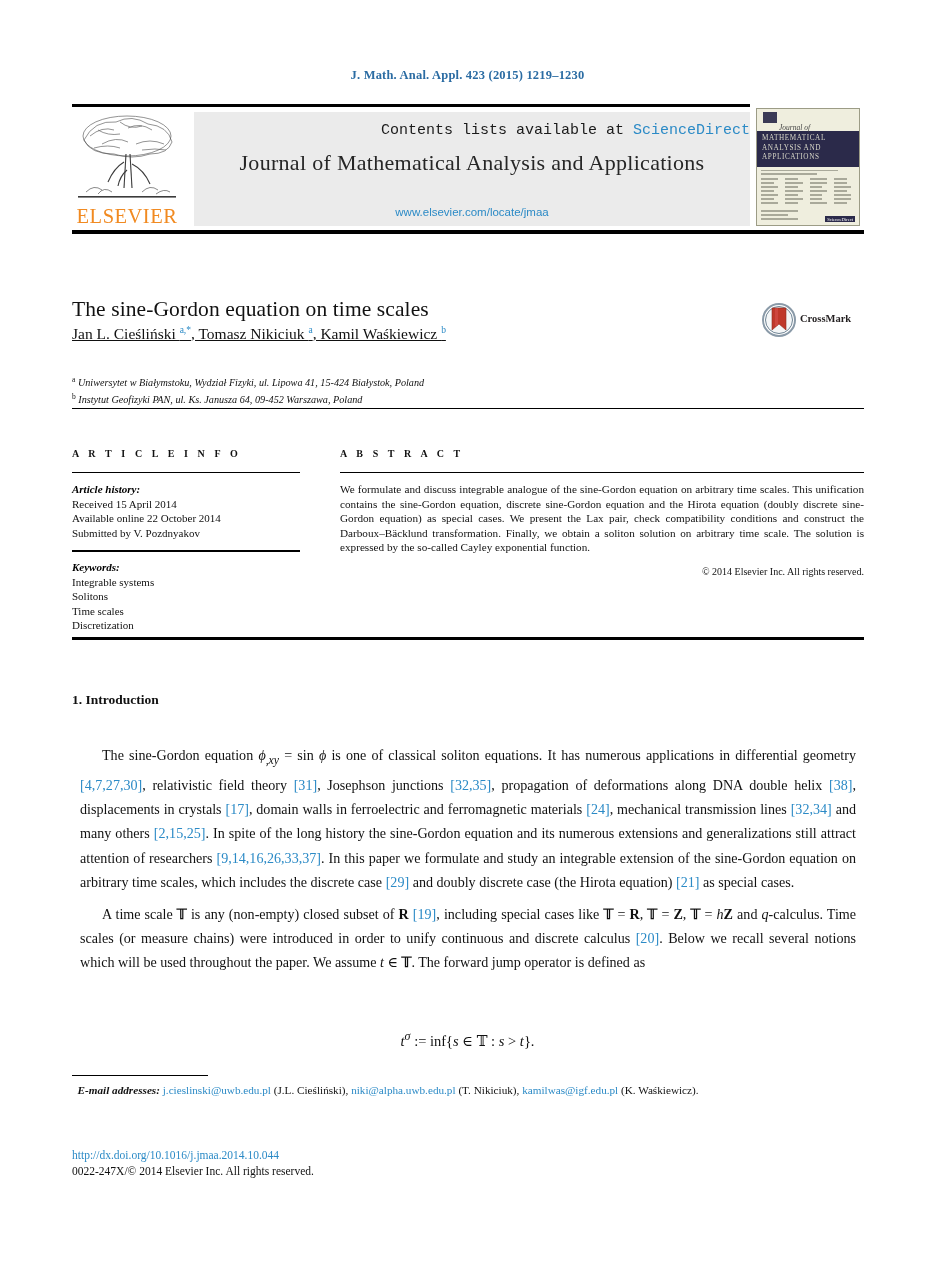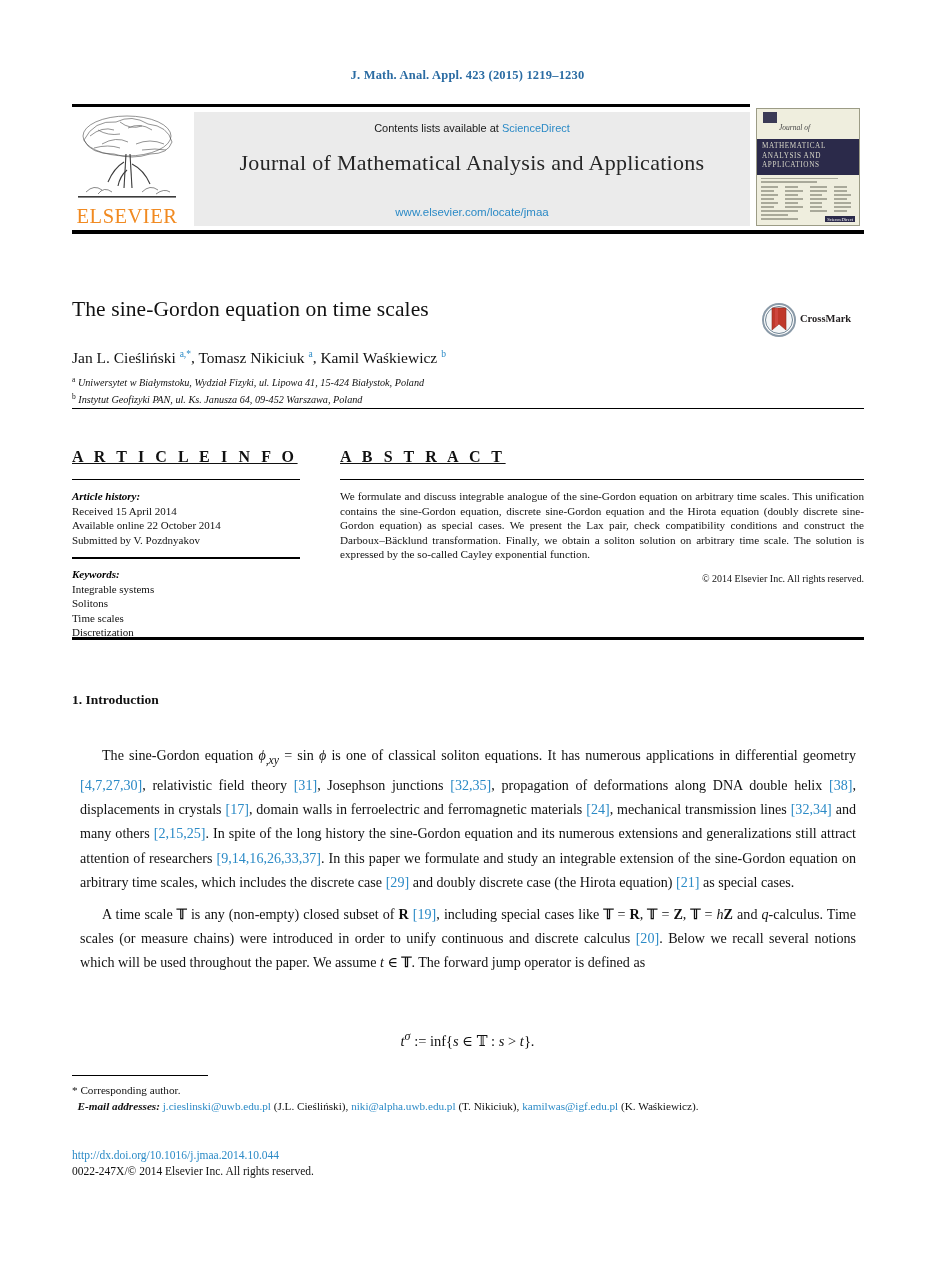--- a/index.html
+++ b/index.html
@@ -71,24 +71,24 @@
     position: absolute;
     top: 8px;
     left: 122px;
     width: 556px;
     height: 114px;
     background: #ebebeb;
   }
   .band-top {
     position: absolute;
     top: 10px; left: 0; right: 0;
-    text-align: center;
-    font-size: 11px;
+    text-align: right;
+    font-size: 15px;
     color: #1a1a1a;
-    font-family: Liberation Sans, sans-serif;
+    font-family: Liberation Mono, monospace;
   }
   .band-top a { color: #2b8ac6; text-decoration: none; }
   .band-title {
     position: absolute;
     top: 38px; left: 0; right: 0;
     text-align: center;
     font-size: 22px;
     color: #262626;
     font-family: "Liberation Serif", serif;
     letter-spacing: .3px;
@@ -108,21 +108,21 @@
     top: 4px;
     left: 684px;
     width: 104px;
     height: 118px;
     border: 1px solid #9c9c86;
     background: #efeede;
     box-sizing: border-box;
     overflow: hidden;
   }
   .cover-top {
-    height: 30px; position: relative;
+    height: 22px; position: relative;
   }
   .cover-elsevier {
     position: absolute;
     top: 3px; left: 6px;
     width: 14px; height: 11px;
     background: #3a3a55;
   }
   .cover-journalof {
     position: absolute;
     top: 14px; left: 22px;
@@ -205,25 +205,26 @@
     position: absolute;
     left: 38px;
     top: 10px;
     font-size: 10.5px;
     font-weight: bold;
     color: #231f20;
     font-family: "Liberation Serif", serif;
   }
   .authors {
     position: absolute;
-    top: 349px;
+    top: 325px;
     left: 72px;
     width: 700px;
     font-size: 15.5px;
     color: #111;
+    text-decoration: underline;
   }
   .authors sup { font-size: 9.5px; color: #2b8ac6; }
   .affils {
     position: absolute;
     top: 373px;
     left: 72px;
     width: 720px;
     font-size: 10.2px;
     font-style: italic;
     line-height: 13.5px;
@@ -253,26 +254,25 @@
     top: 0;
     width: 228px;
   }
   .col-abs {
     position: absolute;
     left: 268px;
     top: 0;
     width: 524px;
   }
   .sec-head {
-    font-size: 16px;
+    font-size: 10px;
     font-weight: bold;
     letter-spacing: 3.6px;
     font-family: "Liberation Serif", serif;
     color: #111;
-    text-decoration: underline;
   }
   .hr-thin {
     height: 1px;
     background: #000;
     margin-top: 13px;
     margin-bottom: 9px;
   }
   .hr-thin2 {
     height: 2px;
     background: #000;
@@ -550,21 +550,20 @@
 
   <div class="body">
     <p>The sine-Gordon equation <i>ϕ<sub>,xy</sub></i> = sin <i>ϕ</i> is one of classical soliton equations. It has numerous applications in differential geometry <span class="ref">[4,7,27,30]</span>, relativistic field theory <span class="ref">[31]</span>, Josephson junctions <span class="ref">[32,35]</span>, propagation of deformations along DNA double helix <span class="ref">[38]</span>, displacements in crystals <span class="ref">[17]</span>, domain walls in ferroelectric and ferromagnetic materials <span class="ref">[24]</span>, mechanical transmission lines <span class="ref">[32,34]</span> and many others <span class="ref">[2,15,25]</span>. In spite of the long history the sine-Gordon equation and its numerous extensions and generalizations still attract attention of researchers <span class="ref">[9,14,16,26,33,37]</span>. In this paper we formulate and study an integrable extension of the sine-Gordon equation on arbitrary time scales, which includes the discrete case <span class="ref">[29]</span> and doubly discrete case (the Hirota equation) <span class="ref">[21]</span> as special cases.</p>
     <p>A time scale <b>𝕋</b> is any (non-empty) closed subset of <b>R</b> <span class="ref">[19]</span>, including special cases like <b>𝕋</b> = <b>R</b>, <b>𝕋</b> = <b>Z</b>, <b>𝕋</b> = <i>h</i><b>Z</b> and <i>q</i>-calculus. Time scales (or measure chains) were introduced in order to unify continuous and discrete calculus <span class="ref">[20]</span>. Below we recall several notions which will be used throughout the paper. We assume <i>t</i> ∈ <b>𝕋</b>. The forward jump operator is defined as</p>
   </div>
 
   <div class="eq"><i>t</i><sup><i>σ</i></sup> := inf{<i>s</i> ∈ 𝕋 : <i>s</i> &gt; <i>t</i>}.</div>
 
   <div class="fn-rule"></div>
   <div class="footnotes">
-    <div>*  Corresponding author.</div>
     <div>
       &nbsp;&nbsp;<span class="ital">E-mail addresses:</span>
       <span><a href="#">j.cieslinski@uwb.edu.pl</a> (J.L. Cieśliński), <a href="#">niki@alpha.uwb.edu.pl</a> (T. Nikiciuk), <a href="#">kamilwas@igf.edu.pl</a> (K. Waśkiewicz).</span>
     </div>
   </div>
   <div class="doi">http://dx.doi.org/10.1016/j.jmaa.2014.10.044</div>
   <div class="issn">0022-247X/© 2014 Elsevier Inc. All rights reserved.</div>
 
 </div>
 

